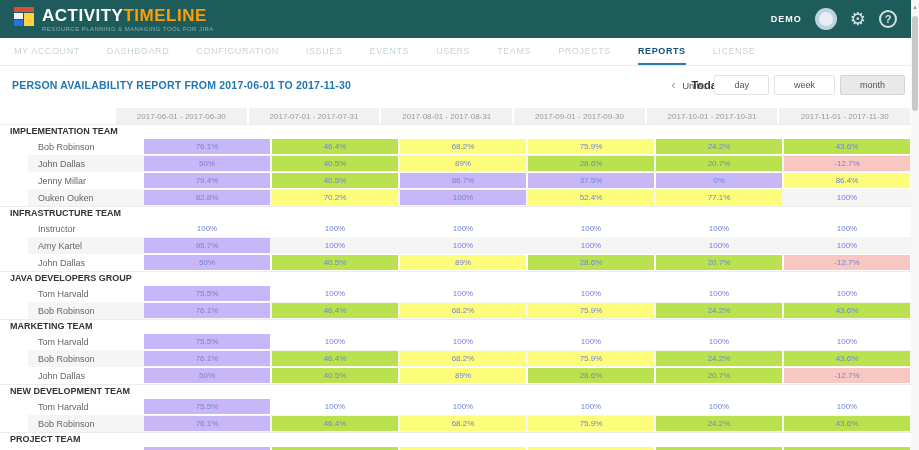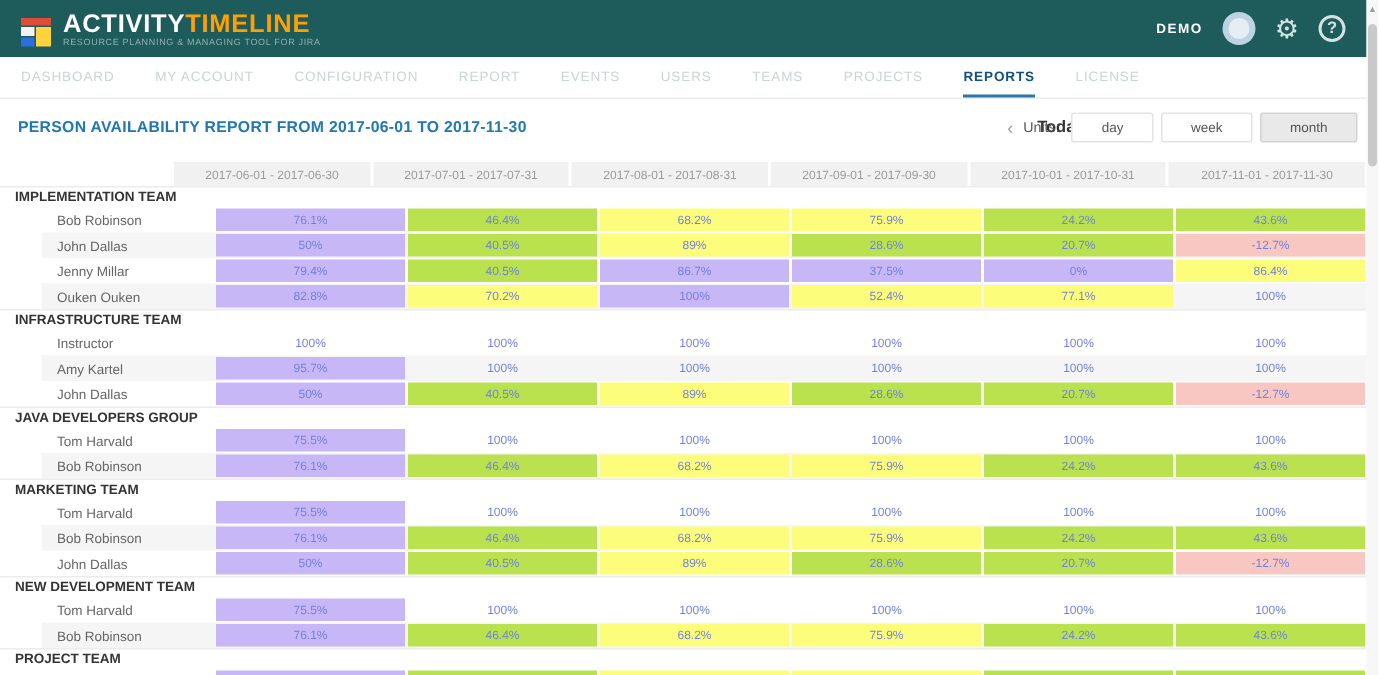--- a/index.html
+++ b/index.html
@@ -3,21 +3,21 @@
 <meta charset="utf-8">
 <style>
   * { margin:0; padding:0; box-sizing:border-box; }
   html,body { width:919px; height:450px; overflow:hidden; background:#fff;
     font-family:"Liberation Sans", sans-serif; }
   .app { width:911px; position:relative; }
 
   
   .topbar { height:38px; background:#1e5b5b; display:flex; align-items:center;
     padding:0 14px; }
-  .logo-wrap { display:flex; align-items:flex-end; gap:8px; }
+  .logo-wrap { display:flex; align-items:flex-start; gap:8px; }
   .logo-icon { width:20px; height:20px; position:relative; flex:0 0 auto; }
   .logo-icon .li-red { position:absolute; left:0; top:0; width:20px; height:5px; background:#e04b38; }
   .logo-icon .li-white { position:absolute; left:0; top:6px; width:9px; height:6px; background:#f2f2f2; }
   .logo-icon .li-yellow { position:absolute; left:10px; top:6px; width:10px; height:13px; background:#ffd23e; }
   .logo-icon .li-blue { position:absolute; left:0; top:13px; width:9px; height:6px; background:#2e6fe0; }
   .logo-text { display:flex; flex-direction:column; }
   .logo-line { font-size:17px; font-weight:bold; letter-spacing:.5px; line-height:17px; }
   .logo-line .act { color:#ffffff; }
   .logo-line .tim { color:#ffa000; }
   .logo-sub { font-size:6px; color:#8fb0ae; letter-spacing:.45px; margin-top:2px; }
@@ -91,24 +91,24 @@
     </div>
     <div class="top-right">
       <span class="demo-label">DEMO</span>
       <span class="avatar"></span>
       <span class="gear">⚙</span>
       <span class="help">?</span>
     </div>
   </div>
 
   <div class="nav">
+      <div class="nav-item">MY ACCOUNT</div>
       <div class="nav-item">DASHBOARD</div>
-      <div class="nav-item">MY ACCOUNT</div>
       <div class="nav-item">CONFIGURATION</div>
-      <div class="nav-item">REPORT</div>
+      <div class="nav-item">ISSUES</div>
       <div class="nav-item">EVENTS</div>
       <div class="nav-item">USERS</div>
       <div class="nav-item">TEAMS</div>
       <div class="nav-item">PROJECTS</div>
       <div class="nav-item active">REPORTS</div>
       <div class="nav-item">LICENSE</div>
     </div>
 
   <div class="toolbar">
     <div class="report-title">PERSON AVAILABILITY REPORT FROM 2017-06-01 TO 2017-11-30</div>

